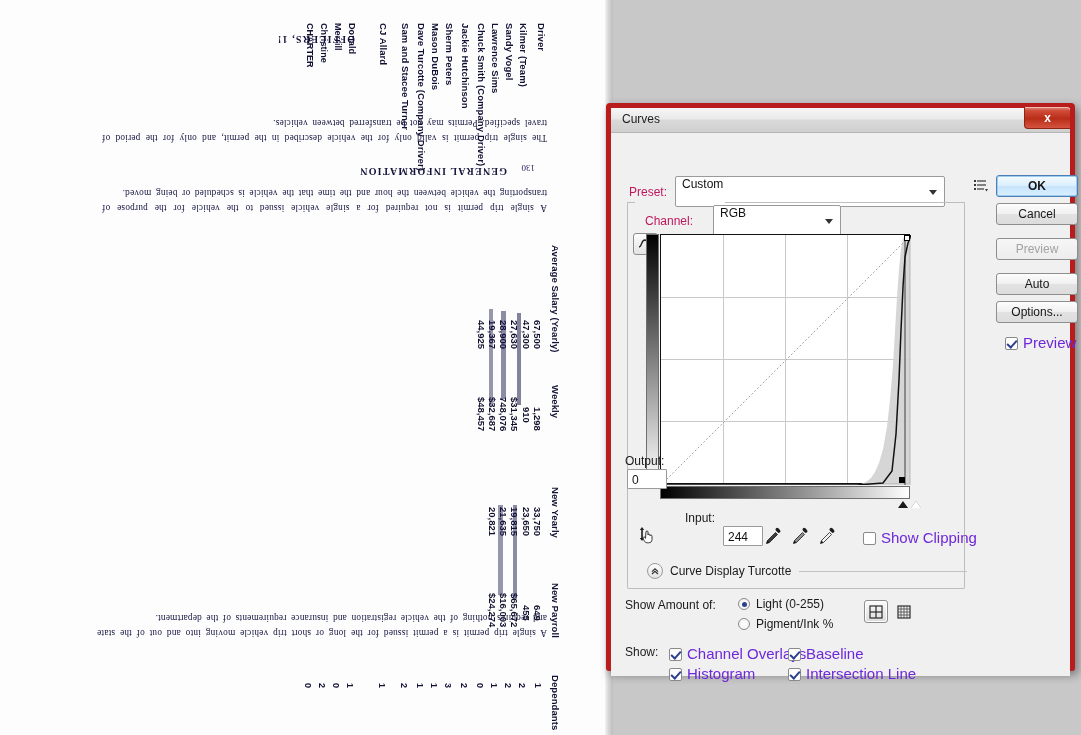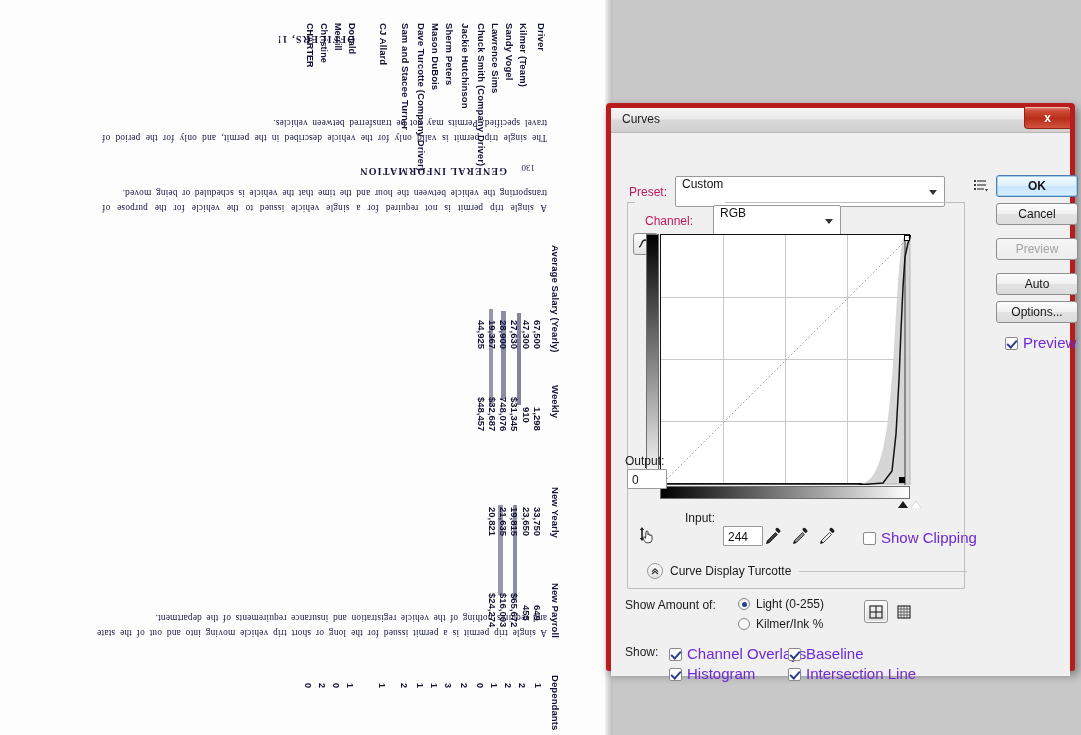--- a/index.html
+++ b/index.html
@@ -515,21 +515,21 @@
       <div id="cdo-title">Curve Display Turcotte</div>
       <div id="cdo-rule"></div>
     </div>
 
     <div class="fieldlabel" id="show-amount-label">Show Amount of:</div>
 
     <div class="radiorow" id="r-light">
       <span class="radio on"></span><span>Light  (0-255)</span>
     </div>
     <div class="radiorow" id="r-pigment">
-      <span class="radio"></span><span>Kilmer/Ink %</span>
+      <span class="radio"></span><span>Pigment/Ink %</span>
     </div>
 
     <div id="gridbtn-quad">
       <svg width="14" height="14" viewBox="0 0 14 14">
         <rect x="1" y="1" width="12" height="12" fill="none" stroke="#2b2b2b" stroke-width="1.2"></rect>
         <line x1="7" y1="1" x2="7" y2="13" stroke="#2b2b2b" stroke-width="1.2"></line>
         <line x1="1" y1="7" x2="13" y2="7" stroke="#2b2b2b" stroke-width="1.2"></line>
       </svg>
     </div>
     <div id="gridbtn-fine">

